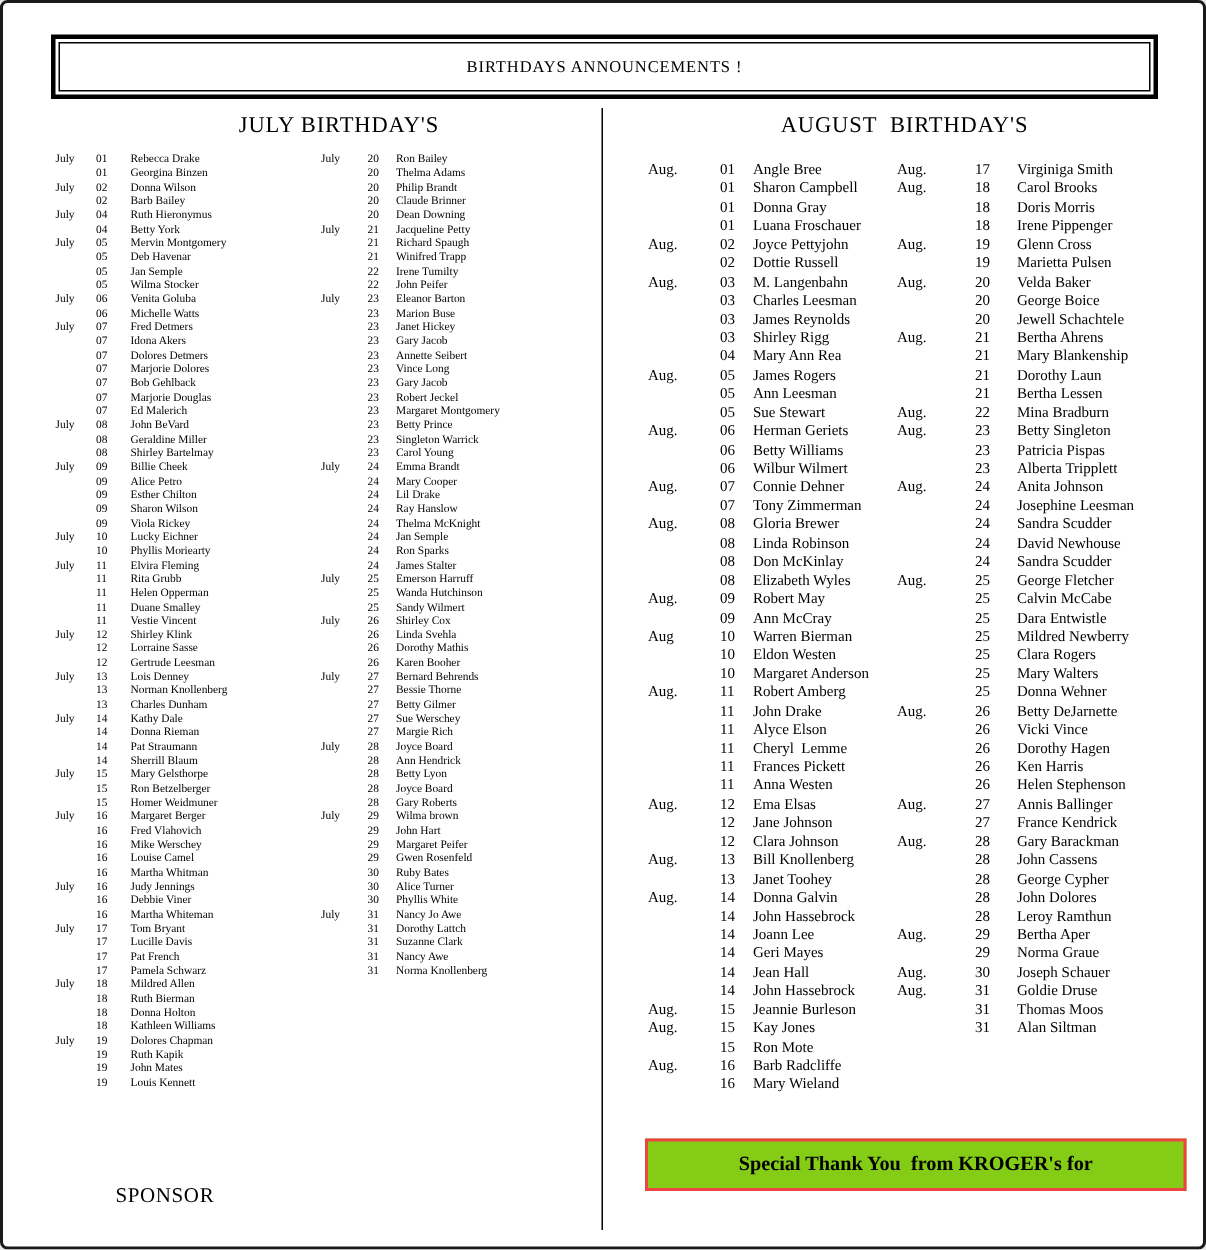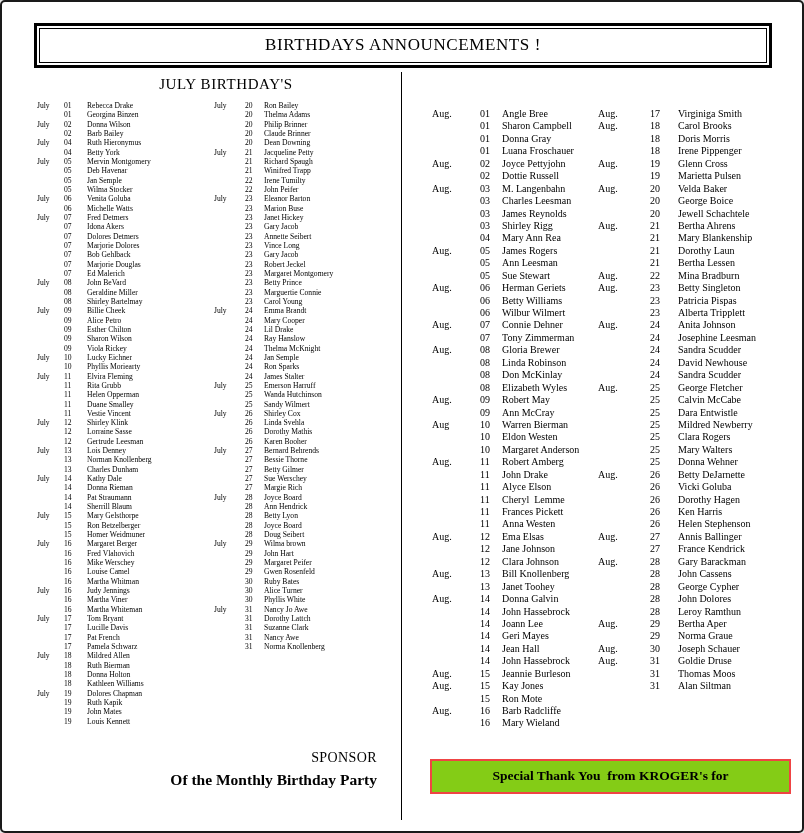--- a/index.html
+++ b/index.html
@@ -4,21 +4,21 @@
 <style>
   html,body{margin:0;padding:0;background:#e8e8e8;}
   .page{
     position:relative;width:804px;height:833px;background:#ffffff;
     border:2px solid #1a1a1a;border-radius:5px;box-sizing:border-box;
     font-family:"Liberation Serif", serif;color:#000;overflow:hidden;
   }
   
   .banner-outer{position:absolute;left:32px;top:21px;width:738px;box-sizing:border-box;border:3px solid #000;padding:2px;background:#fff;}
   .banner-inner{border:1px solid #000;text-align:center;padding:6px 0 7px;}
-  .banner-title{font-size:17px;letter-spacing:.6px;white-space:pre;margin-top:44px;}
+  .banner-title{font-size:11px;letter-spacing:.6px;white-space:pre;margin-top:44px;}
   
   .section-title{position:absolute;text-align:center;font-size:15px;letter-spacing:.6px;white-space:pre;}
   .title-july{left:0;top:74px;width:448px;}
   .title-august{left:402px;top:74px;width:398px;}
   
   .divider{position:absolute;left:399px;top:70px;width:1px;height:748px;background:#000;}
   
   .list{position:absolute;}
   .row{display:flex;}
   .row span{white-space:pre;overflow:visible;}
@@ -26,21 +26,21 @@
   .august-list .row{height:12.45px;line-height:12.5px;font-size:10px;}
   .july1{left:35px;top:99px;width:170px;}
   .july1 .m{width:27px;} .july1 .d{width:23px;}
   .july2{left:212px;top:99px;width:185px;}
   .july2 .m{width:31px;} .july2 .d{width:19px;}
   .aug1{left:430px;top:106px;width:165px;}
   .aug1 .m{width:48px;} .aug1 .d{width:22px;}
   .aug2{left:596px;top:106px;width:200px;}
   .aug2 .m{width:52px;} .aug2 .d{width:28px;}
   
-  .sponsor{position:absolute;left:75px;top:748px;width:300px;text-align:right;}
+  .sponsor{position:absolute;left:75px;top:788px;width:300px;text-align:left;}
   .sponsor-line1{font-size:14px;letter-spacing:.4px;}
   .sponsor-line2{font-size:15.5px;font-weight:bold;margin-top:5px;}
   
   .thanks{position:absolute;left:428px;top:757px;width:361px;box-sizing:border-box;border:2px solid #ef4444;text-align:center;padding:7px 4px 8px;background:#84cc16;}
   .thanks div{font-size:13.5px;font-weight:bold;white-space:pre;}
   .thanks-line2{margin-top:5px;}
 </style>
 </head>
 <body>
 
@@ -48,20 +48,21 @@
 
   <div class="banner-outer">
     <div class="banner-inner">
       <span class="banner-title">BIRTHDAYS ANNOUNCEMENTS !</span>
     </div>
   </div>
 
   <div class="divider"></div>
 
   <div class="section-title title-july">JULY BIRTHDAY'S</div>
+  <div class="section-title title-august">AUGUST  BIRTHDAY'S</div>
 
   <div class="list july-list july1">
       <div class="row">
         <span class="m">July</span>
         <span class="d">01</span>
         <span class="n">Rebecca Drake</span>
       </div>
       <div class="row">
         <span class="m"></span>
         <span class="d">01</span>
@@ -318,21 +319,21 @@
         <span class="n">Martha Whitman</span>
       </div>
       <div class="row">
         <span class="m">July</span>
         <span class="d">16</span>
         <span class="n">Judy Jennings</span>
       </div>
       <div class="row">
         <span class="m"></span>
         <span class="d">16</span>
-        <span class="n">Martha Viner</span>
+        <span class="n">Debbie Viner</span>
       </div>
       <div class="row">
         <span class="m"></span>
         <span class="d">16</span>
         <span class="n">Martha Whiteman</span>
       </div>
       <div class="row">
         <span class="m">July</span>
         <span class="d">17</span>
         <span class="n">Tom Bryant</span>
@@ -400,21 +401,21 @@
         <span class="n">Ron Bailey</span>
       </div>
       <div class="row">
         <span class="m"></span>
         <span class="d">20</span>
         <span class="n">Thelma Adams</span>
       </div>
       <div class="row">
         <span class="m"></span>
         <span class="d">20</span>
-        <span class="n">Philip Brinner</span>
+        <span class="n">Philip Brandt</span>
       </div>
       <div class="row">
         <span class="m"></span>
         <span class="d">20</span>
         <span class="n">Claude Brinner</span>
       </div>
       <div class="row">
         <span class="m"></span>
         <span class="d">20</span>
         <span class="n">Dean Downing</span>
@@ -490,21 +491,21 @@
         <span class="n">Margaret Montgomery</span>
       </div>
       <div class="row">
         <span class="m"></span>
         <span class="d">23</span>
         <span class="n">Betty Prince</span>
       </div>
       <div class="row">
         <span class="m"></span>
         <span class="d">23</span>
-        <span class="n">Marguertie Connie</span>
+        <span class="n">Singleton Warrick</span>
       </div>
       <div class="row">
         <span class="m"></span>
         <span class="d">23</span>
         <span class="n">Carol Young</span>
       </div>
       <div class="row">
         <span class="m">July</span>
         <span class="d">24</span>
         <span class="n">Emma Brandt</span>
@@ -620,21 +621,21 @@
         <span class="n">Betty Lyon</span>
       </div>
       <div class="row">
         <span class="m"></span>
         <span class="d">28</span>
         <span class="n">Joyce Board</span>
       </div>
       <div class="row">
         <span class="m"></span>
         <span class="d">28</span>
-        <span class="n">Doug Seibert</span>
+        <span class="n">Gary Roberts</span>
       </div>
       <div class="row">
         <span class="m">July</span>
         <span class="d">29</span>
         <span class="n">Wilma brown</span>
       </div>
       <div class="row">
         <span class="m"></span>
         <span class="d">29</span>
         <span class="n">John Hart</span>
@@ -1089,21 +1090,21 @@
         <span class="n">Donna Wehner</span>
       </div>
       <div class="row">
         <span class="m">Aug.</span>
         <span class="d">26</span>
         <span class="n">Betty DeJarnette</span>
       </div>
       <div class="row">
         <span class="m"></span>
         <span class="d">26</span>
-        <span class="n">Vicki Goluba</span>
+        <span class="n">Vicki Vince</span>
       </div>
       <div class="row">
         <span class="m"></span>
         <span class="d">26</span>
         <span class="n">Dorothy Hagen</span>
       </div>
       <div class="row">
         <span class="m"></span>
         <span class="d">26</span>
         <span class="n">Ken Harris</span>
@@ -1175,20 +1176,19 @@
       </div>
       <div class="row">
         <span class="m"></span>
         <span class="d">31</span>
         <span class="n">Alan Siltman</span>
       </div>
     </div>
 
   <div class="sponsor">
     <div class="sponsor-line1">SPONSOR</div>
-    <div class="sponsor-line2">Of the Monthly Birthday Party</div>
   </div>
 
   <div class="thanks">
     <div class="thanks-line1">Special Thank You  from KROGER's for</div>
   </div>
 
 </div>
 
 </body></html>

